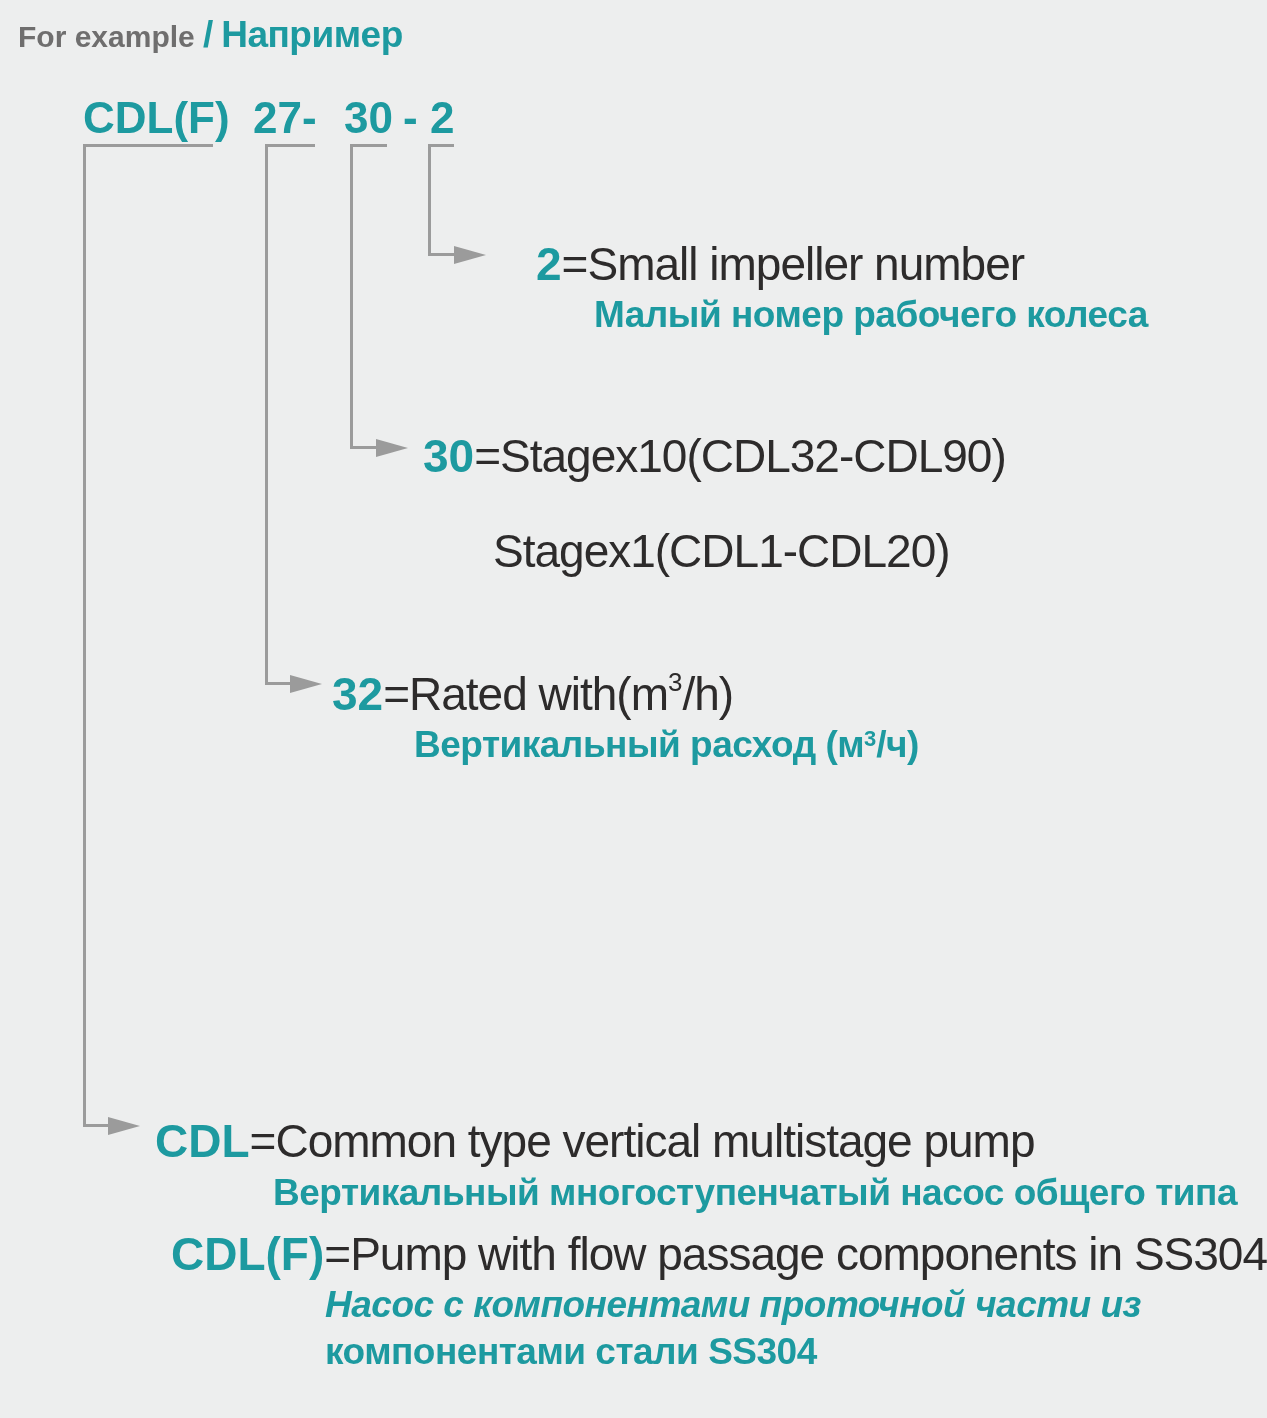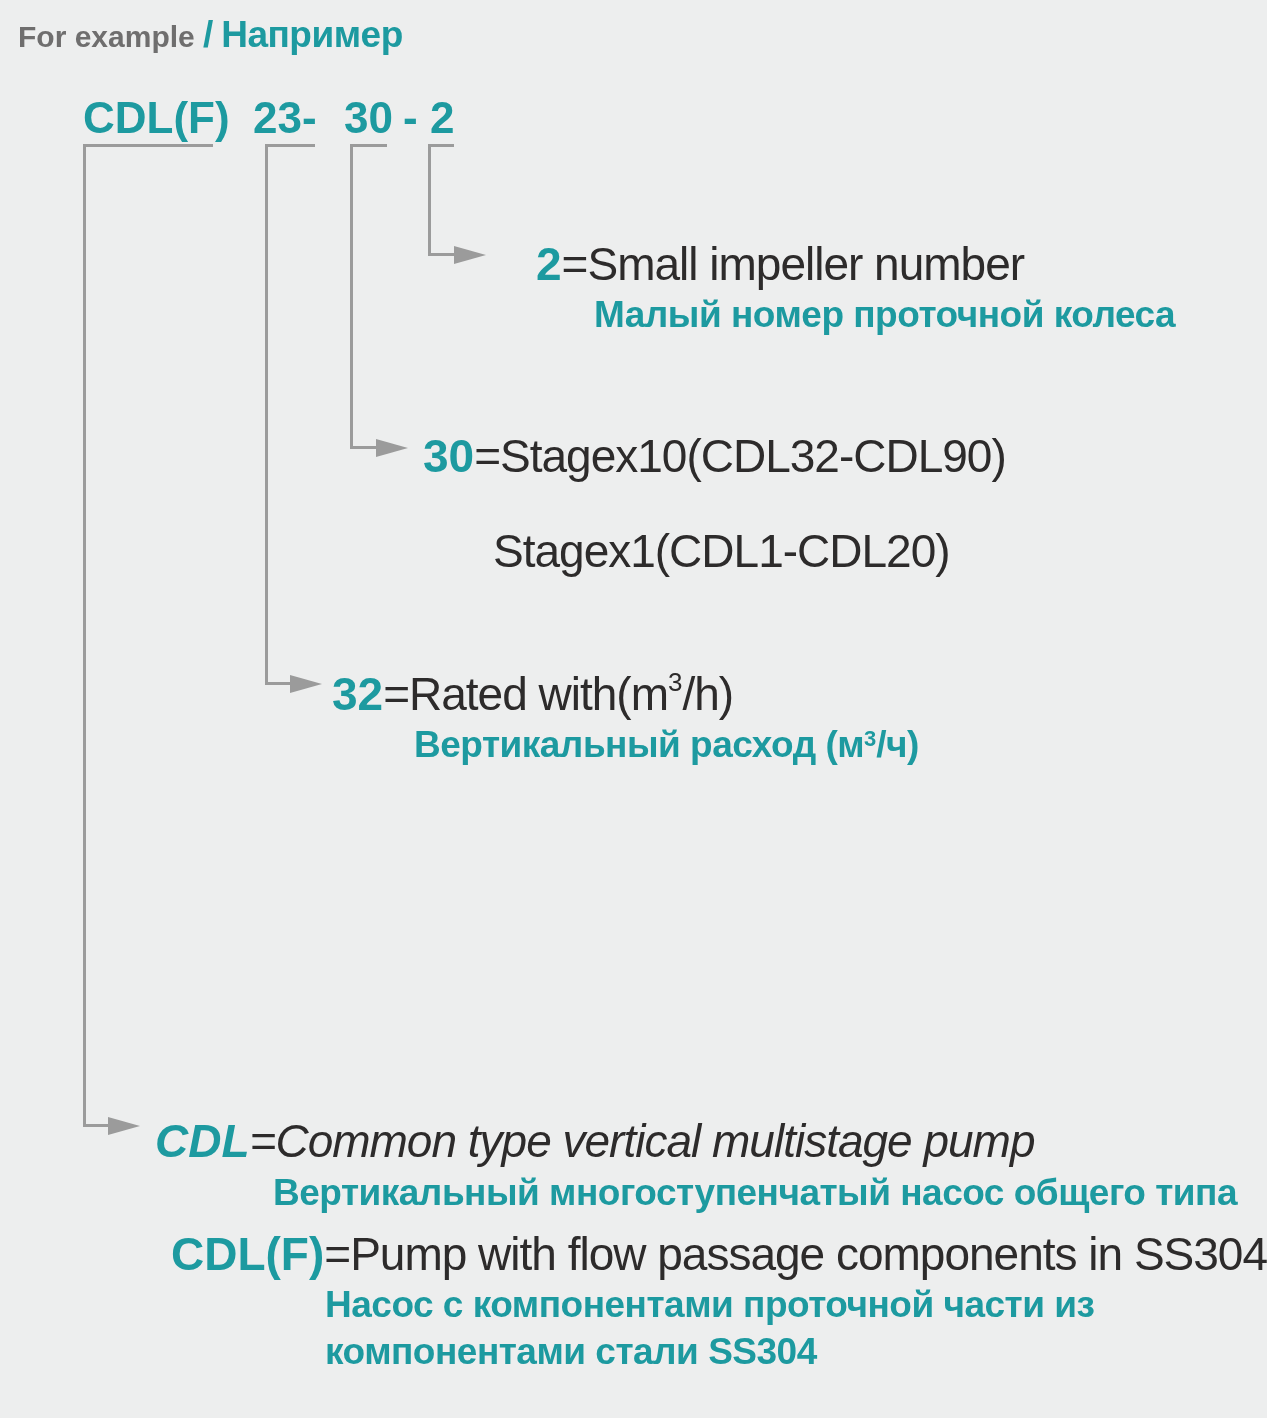--- a/index.html
+++ b/index.html
@@ -31,21 +31,21 @@
 </head>
 <body>
 
 <div class="abs hdr">
   <span>For example</span>
   <span class="ru">/</span>
   <span class="ru">Например</span>
 </div>
 
 <div class="abs code" style="left:83px;">CDL(F)</div>
-<div class="abs code" style="left:253px;">23-</div>
+<div class="abs code" style="left:253px;">27-</div>
 <div class="abs code" style="left:344px;">30</div>
 <div class="abs code" style="left:403px;">-</div>
 <div class="abs code" style="left:430px;">2</div>
 
 <div class="ln" style="left:83px;top:144px;width:130px;height:3px;"></div>
 <div class="ln" style="left:83px;top:144px;width:3px;height:983px;"></div>
 <div class="ln" style="left:83px;top:1124px;width:28px;height:3px;"></div>
 <div class="arrow" style="left:108px;top:1117px;"></div>
 
 <div class="ln" style="left:265px;top:144px;width:50px;height:3px;"></div>
@@ -59,36 +59,36 @@
 <div class="arrow" style="left:376px;top:439px;"></div>
 
 <div class="ln" style="left:428px;top:144px;width:26px;height:3px;"></div>
 <div class="ln" style="left:428px;top:144px;width:3px;height:112px;"></div>
 <div class="ln" style="left:428px;top:253px;width:28px;height:3px;"></div>
 <div class="arrow" style="left:454px;top:246px;"></div>
 
 <div class="abs en" style="left:536px;top:241px;">
   <b>2</b><span>=Small impeller number</span>
 </div>
-<div class="abs ru" style="left:594px;top:296px;">Малый номер проточной колеса</div>
+<div class="abs ru" style="left:594px;top:296px;">Малый номер рабочего колеса</div>
 
 <div class="abs en" style="left:423px;top:433px;">
   <b>30</b><span>=Stagex10(CDL32-CDL90)</span>
 </div>
 <div class="abs en" style="left:493px;top:528px;">Stagex1(CDL1-CDL20)</div>
 
 <div class="abs en" style="left:332px;top:671px;">
   <b>32</b><span>=Rated with(m</span><span class="sup-en">3</span><span>/h)</span>
 </div>
 <div class="abs ru" style="left:414px;top:726px;">
   <span>Вертикальный расход (м</span><span class="sup-ru">3</span><span>/ч)</span>
 </div>
 
-<div class="abs en" style="left:155px;top:1118px;font-style:italic;">
+<div class="abs en" style="left:155px;top:1118px;">
   <b>CDL</b><span>=Common type vertical multistage pump</span>
 </div>
 <div class="abs ru" style="left:273px;top:1174px;">Вертикальный многоступенчатый насос общего типа</div>
 
 <div class="abs en" style="left:155px;top:1231px;margin-left:16px;">
   <b>CDL(F)</b><span>=Pump with flow passage components in SS304</span>
 </div>
-<div class="abs ru" style="left:325px;top:1286px;">Насос с компонентами проточной части из</div>
+<div class="abs ru" style="left:325px;top:1286px;font-style:italic;">Насос с компонентами проточной части из</div>
 <div class="abs ru" style="left:325px;top:1333px;">компонентами стали SS304</div>
 
 </body></html>

